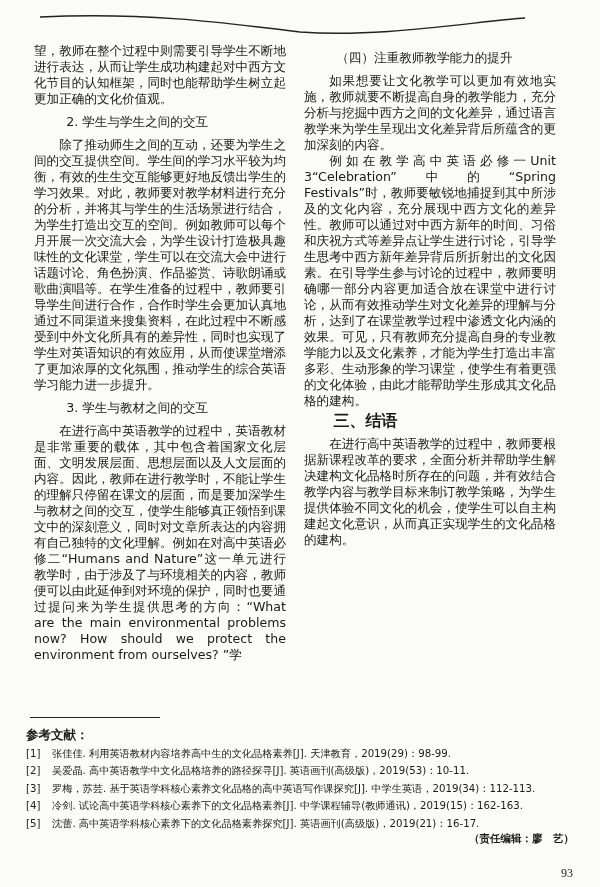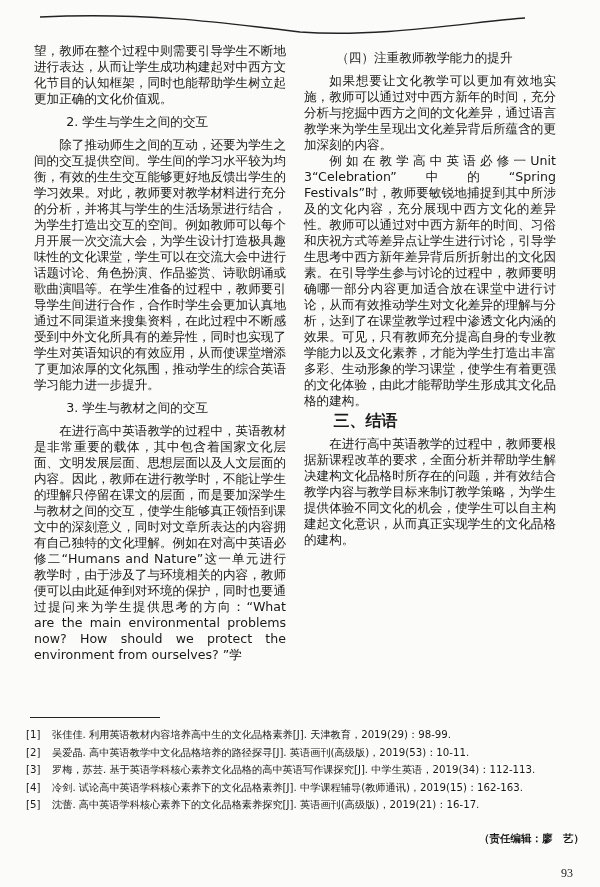--- a/index.html
+++ b/index.html
@@ -30,21 +30,21 @@
     border-top: 1.5px solid #222;
   }
   .refs {
     position: absolute; left: 26px; top: 726px; width: 550px;
     font-size: 10.2px; line-height: 17.6px;
   }
   .refs .title { font-size: 12.5px; font-weight: bold; margin-bottom: 1px; }
   .refs .item { display: flex; }
   .refs .num { width: 26px; flex: none; }
   .editor {
-    position: absolute; right: 16px; top: 832px;
+    position: absolute; right: 26px; top: 832px;
     font-size: 10.5px; font-weight: bold;
   }
   .page-num {
     position: absolute; right: 27px; top: 866px;
     font-size: 12px; font-family: "Liberation Serif", serif;
   }
 </style>
 </head>
 <body>
 
@@ -55,29 +55,30 @@
 <div class="col left">
   <p class="cont">望，教师在整个过程中则需要引导学生不断地进行表达，从而让学生成功构建起对中西方文化节目的认知框架，同时也能帮助学生树立起更加正确的文化价值观。</p>
   <div class="h">2. 学生与学生之间的交互</div>
   <p>除了推动师生之间的互动，还要为学生之间的交互提供空间。学生间的学习水平较为均衡，有效的生生交互能够更好地反馈出学生的学习效果。对此，教师要对教学材料进行充分的分析，并将其与学生的生活场景进行结合，为学生打造出交互的空间。例如教师可以每个月开展一次交流大会，为学生设计打造极具趣味性的文化课堂，学生可以在交流大会中进行话题讨论、角色扮演、作品鉴赏、诗歌朗诵或歌曲演唱等。在学生准备的过程中，教师要引导学生间进行合作，合作时学生会更加认真地通过不同渠道来搜集资料，在此过程中不断感受到中外文化所具有的差异性，同时也实现了学生对英语知识的有效应用，从而使课堂增添了更加浓厚的文化氛围，推动学生的综合英语学习能力进一步提升。</p>
   <div class="h">3. 学生与教材之间的交互</div>
   <p>在进行高中英语教学的过程中，英语教材是非常重要的载体，其中包含着国家文化层面、文明发展层面、思想层面以及人文层面的内容。因此，教师在进行教学时，不能让学生的理解只停留在课文的层面，而是要加深学生与教材之间的交互，使学生能够真正领悟到课文中的深刻意义，同时对文章所表达的内容拥有自己独特的文化理解。例如在对高中英语必修二“Humans and Nature”这一单元进行教学时，由于涉及了与环境相关的内容，教师便可以由此延伸到对环境的保护，同时也要通过提问来为学生提供思考的方向：“What are the main environmental problems now? How should we protect the environment from ourselves? ”学</p>
 </div>
 
 <div class="col right">
   <div class="h">（四）注重教师教学能力的提升</div>
-  <p>如果想要让文化教学可以更加有效地实施，教师可以通过对中西方新年的时间，充分分析与挖掘中西方之间的文化差异，通过语言教学来为学生呈现出文化差异背后所蕴含的更加深刻的内容。</p>
+  <p>如果想要让文化教学可以更加有效地实施，教师就要不断提高自身的教学能力，充分分析与挖掘中西方之间的文化差异，通过语言教学来为学生呈现出文化差异背后所蕴含的更加深刻的内容。</p>
   <p>例如在教学高中英语必修一Unit 3“Celebration”中的“Spring Festivals”时，教师要敏锐地捕捉到其中所涉及的文化内容，充分展现中西方文化的差异性。教师可以通过对中西方新年的时间、习俗和庆祝方式等差异点让学生进行讨论，引导学生思考中西方新年差异背后所折射出的文化因素。在引导学生参与讨论的过程中，教师要明确哪一部分内容更加适合放在课堂中进行讨论，从而有效推动学生对文化差异的理解与分析，达到了在课堂教学过程中渗透文化内涵的效果。可见，只有教师充分提高自身的专业教学能力以及文化素养，才能为学生打造出丰富多彩、生动形象的学习课堂，使学生有着更强的文化体验，由此才能帮助学生形成其文化品格的建构。</p>
   <div class="h bold" style="margin-top:4px;">三、结语</div>
   <p>在进行高中英语教学的过程中，教师要根据新课程改革的要求，全面分析并帮助学生解决建构文化品格时所存在的问题，并有效结合教学内容与教学目标来制订教学策略，为学生提供体验不同文化的机会，使学生可以自主构建起文化意识，从而真正实现学生的文化品格的建构。</p>
 </div>
 
 <div class="refs-rule"></div>
 
 <div class="refs">
+  <div class="title">参考文献：</div>
   <div class="item">
     <span class="num">[1]</span>
     <span>张佳佳. 利用英语教材内容培养高中生的文化品格素养[J]. 天津教育，2019(29)：98-99.</span>
   </div>
   <div class="item">
     <span class="num">[2]</span>
     <span>吴爱晶. 高中英语教学中文化品格培养的路径探寻[J]. 英语画刊(高级版)，2019(53)：10-11.</span>
   </div>
   <div class="item">
     <span class="num">[3]</span>

